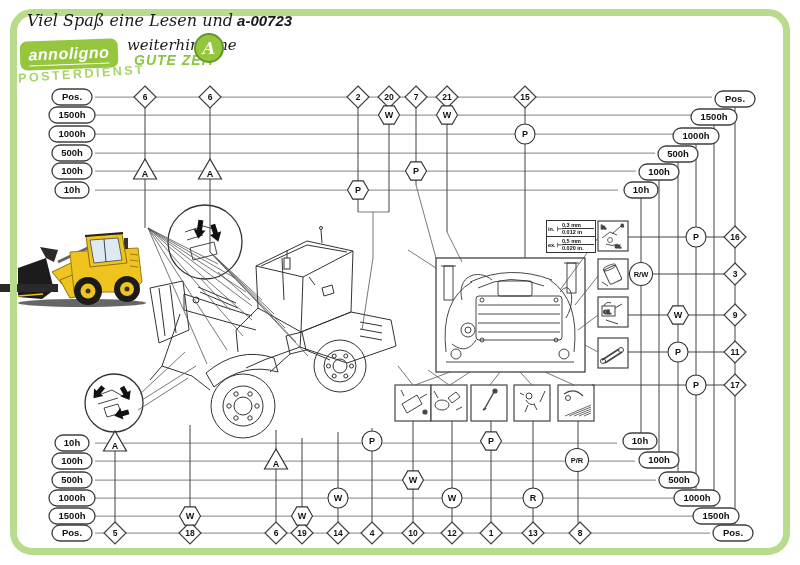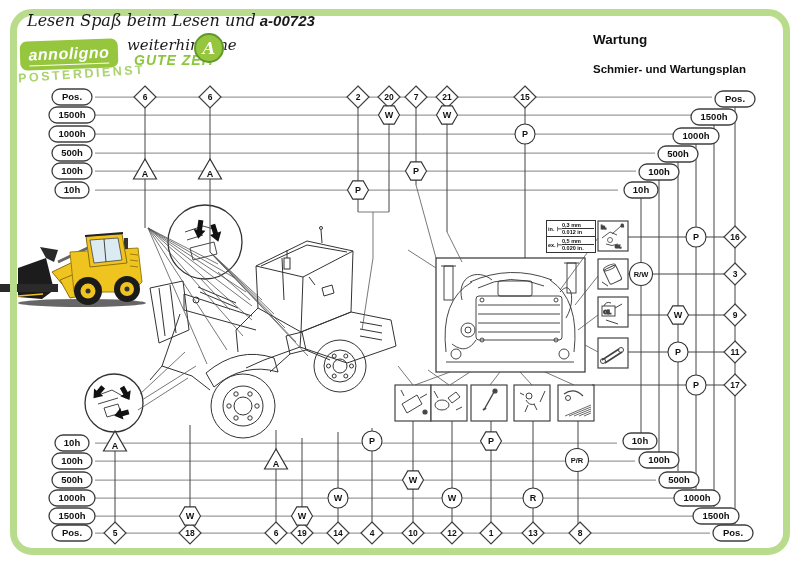--- a/index.html
+++ b/index.html
@@ -36,36 +36,32 @@
   .sp-vals span+span{border-top:0.5px solid #333;}
 </style>
 </head>
 <body>
 
 <div class="stage">
   <div class="green-frame"></div>
 
   
   <div class="tagline">
-    <span>Lesen Spaß beim Lesen und</span><span class="code">a-00723</span>
+    <span>Viel Spaß eine Lesen und</span><span class="code">a-00723</span>
   </div>
   <div class="logo-box">
     <span>annoligno</span>
   </div>
   <div class="poster-text">POSTERDIENST</div>
   <div class="weiterhin">weiterhin eine</div>
   <div class="gute">GUTE ZEIT</div>
   <div class="badge">
       <span>A</span>
     </div>
 
-  <div class="title-block">
-    <p class="t1">Wartung</p>
-    <p class="t2">Schmier- und Wartungsplan</p>
-  </div>
 
   
   <div class="spec-table">
     <div class="sp-row">
       <span class="sp-label">in.</span>
       <span class="sp-tick">⊢</span>
       <span class="sp-vals">
           <span>0,3 mm</span>
           <span>0.012 in</span>
         </span>

